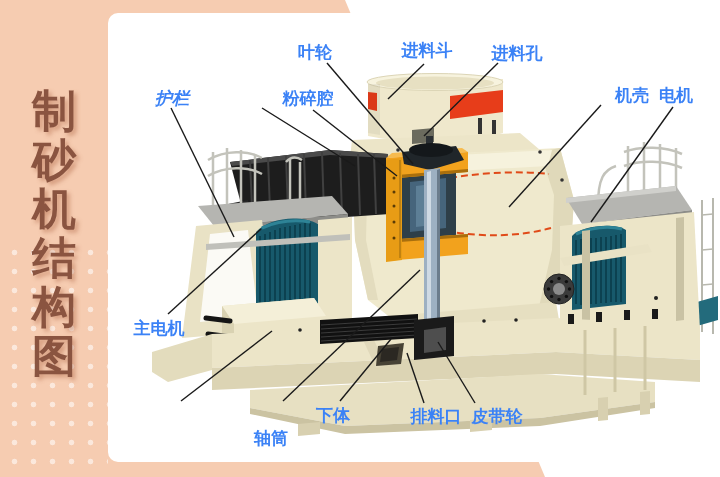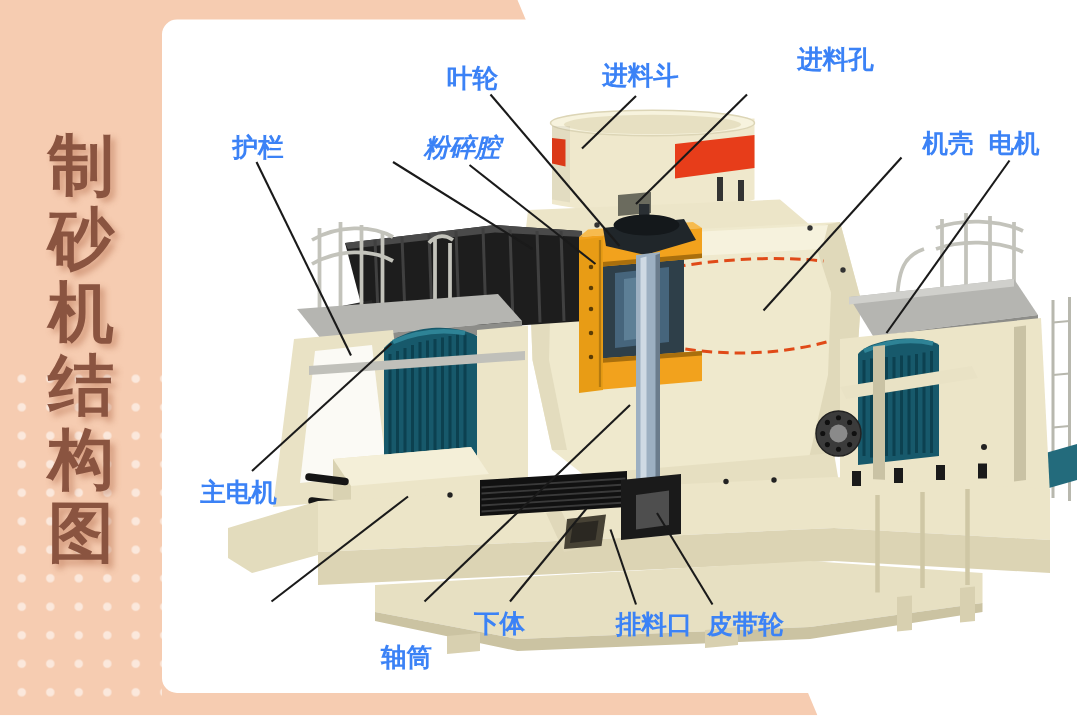--- a/index.html
+++ b/index.html
@@ -224,23 +224,23 @@
       <line x1="181" y1="401" x2="272" y2="331"></line>
       <line x1="283" y1="401" x2="420" y2="270"></line>
       <line x1="340" y1="401" x2="391" y2="339"></line>
       <line x1="424" y1="403" x2="407" y2="353"></line>
       <line x1="475" y1="403" x2="438" y2="342"></line>
     </g>
   </svg>
 
   <div class="lbl" style="left:315px;top:41px;">叶轮</div>
   <div class="lbl" style="left:427px;top:39px;">进料斗</div>
-  <div class="lbl" style="left:517px;top:28px;margin-left:40px;">进料孔</div>
-  <div class="lbl" style="left:172px;top:87px;">护栏</div>
-  <div class="lbl" style="left:308px;top:87px;font-style:italic;">粉碎腔</div>
+  <div class="lbl" style="left:517px;top:42px;">进料孔</div>
+  <div class="lbl" style="left:172px;top:87px;font-style:italic;">护栏</div>
+  <div class="lbl" style="left:308px;top:87px;">粉碎腔</div>
   <div class="lbl" style="left:588px;top:84px;margin-left:44px;">机壳</div>
   <div class="lbl" style="left:676px;top:84px;">电机</div>
   <div class="lbl" style="left:159px;top:317px;">主电机</div>
   <div class="lbl" style="left:271px;top:427px;">轴筒</div>
   <div class="lbl" style="left:333px;top:404px;">下体</div>
   <div class="lbl" style="left:436px;top:405px;">排料口</div>
   <div class="lbl" style="left:497px;top:405px;">皮带轮</div>
 
 </div>
 

